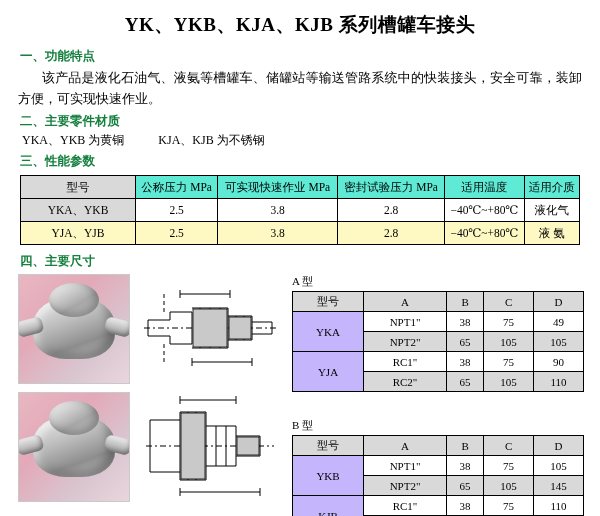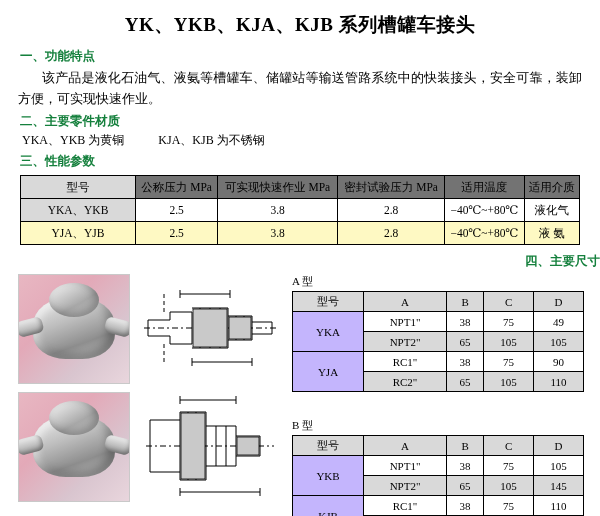--- a/index.html
+++ b/index.html
@@ -61,21 +61,21 @@
     width: 560px;
     font-size: 11.5px;
   }
   .perf-table th, .perf-table td {
     border: 1px solid #000000;
     text-align: center;
     height: 22px;
     padding: 0 2px;
   }
   .perf-table th {
-    background: #737373;
+    background: #5eead4;
     font-weight: normal;
   }
   .perf-table .rowlabel {
     background: #d9d9d9;
     width: 110px;
   }
   .perf-table .c-gray {
     background: #fef9c3;
   }
 
@@ -223,21 +223,21 @@
         <td class="rowlabel c-gray">YJA、YJB</td>
         <td class="c-gray">2.5</td>
         <td class="c-gray">3.8</td>
         <td class="c-gray">2.8</td>
         <td class="c-gray">−40℃~+80℃</td>
         <td class="c-gray">液 氨</td>
       </tr>
     </tbody>
   </table>
 
-  <div class="section-head" style="margin-top:8px;text-align:right;">四、主要尺寸</div>
+  <div class="section-head" style="margin-top:8px;">四、主要尺寸</div>
 
   <div class="dims-wrap" style="height:250px;">
 
     <div class="img-col">
 
       <div class="photo-block">
         <div class="photo">
           <div class="metal"></div>
           <div class="metal2"></div>
           <div class="lug-l"></div>

